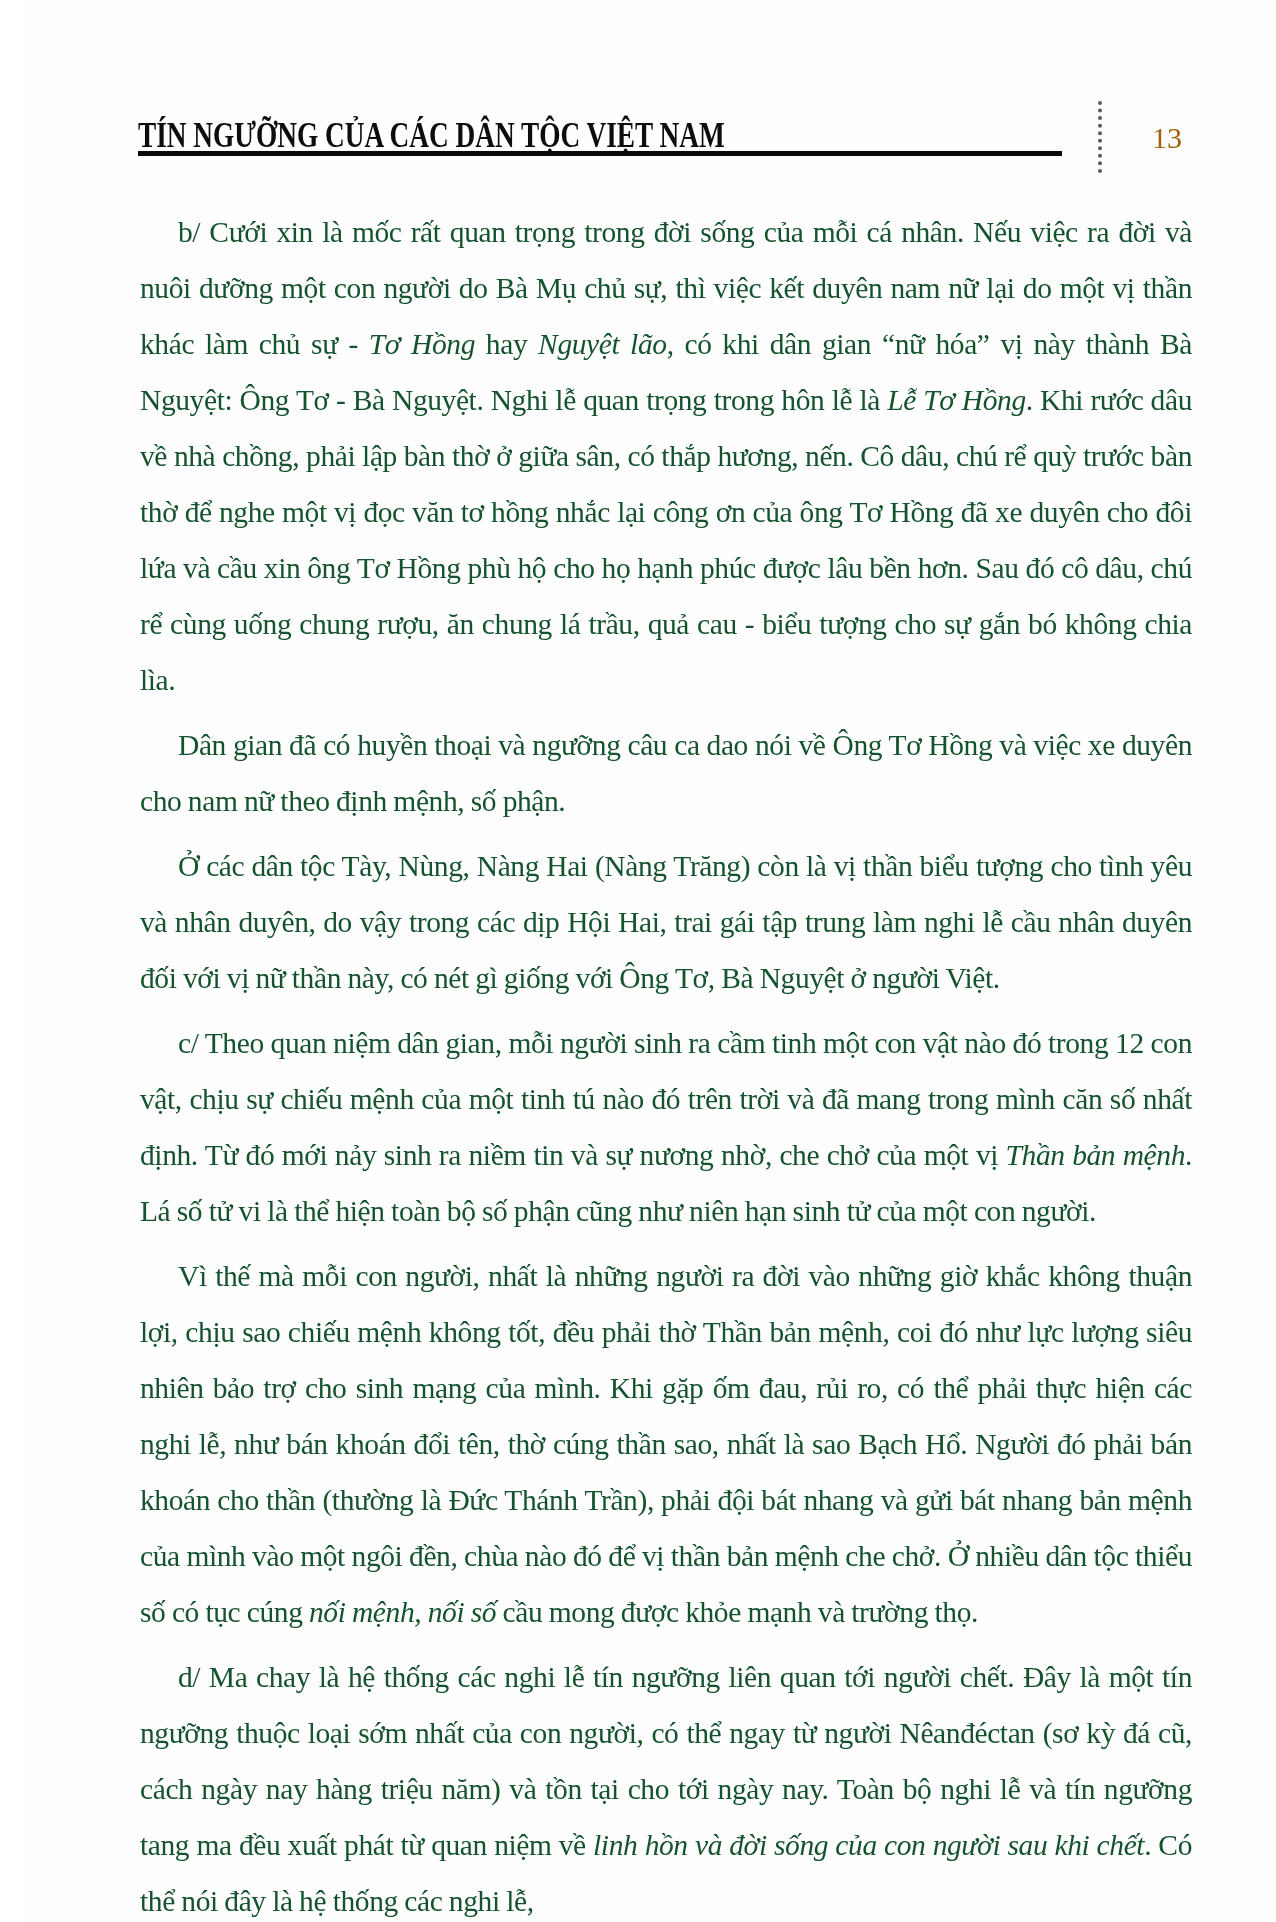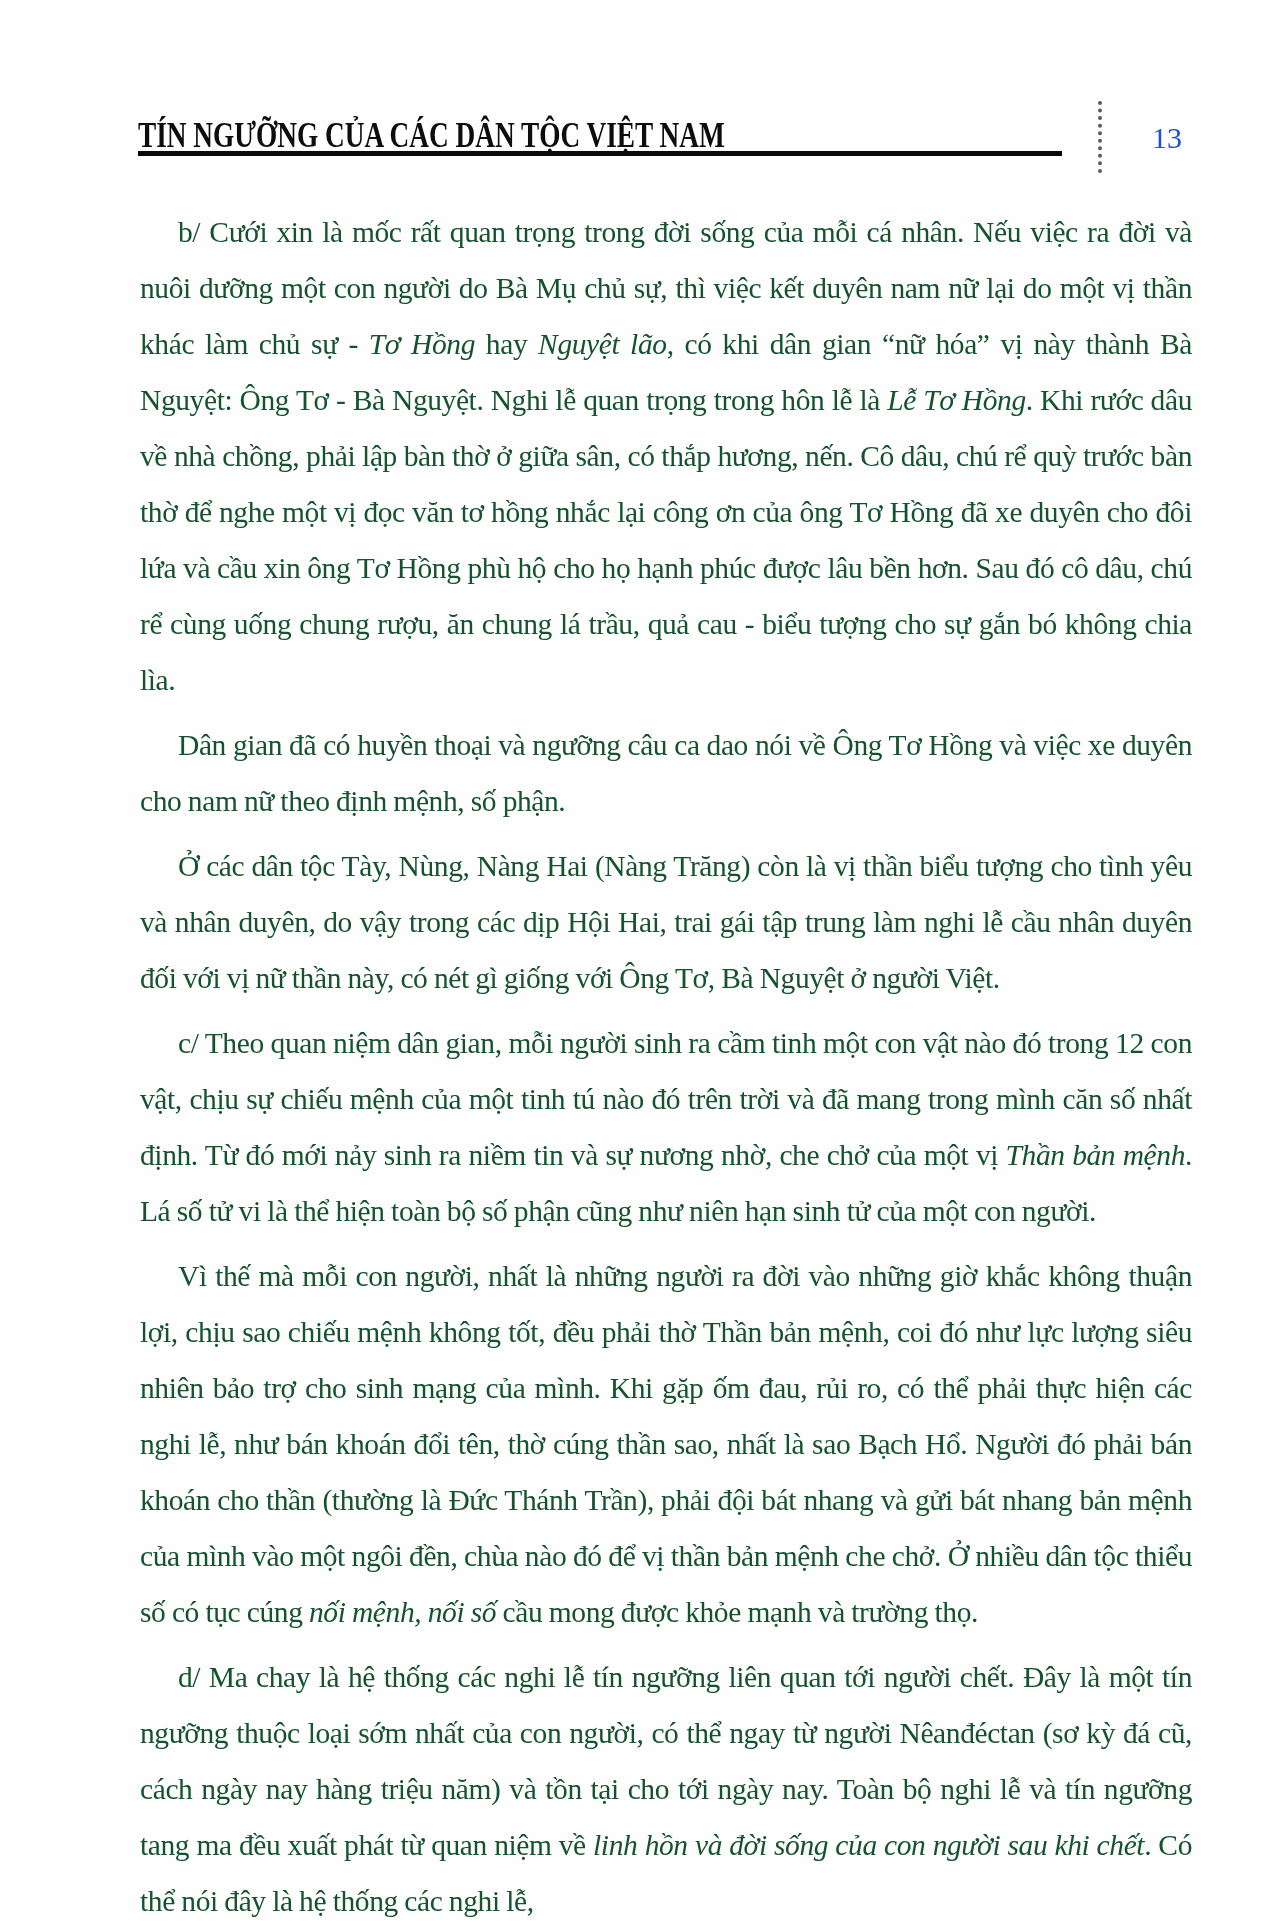--- a/index.html
+++ b/index.html
@@ -46,21 +46,21 @@
     height: 72px;
     width: 0;
     border-left: 4px dotted #5a5a5a;
   }
   .page-number {
     position: absolute;
     left: 1128px;
     top: 121px;
     font-size: 30px;
     font-weight: 400;
-    color: #1d4ed8;
+    color: #a16207;
   }
   
   .text-block {
     position: absolute;
     left: 116px;
     top: 204px;
     width: 1052px;
     font-size: 29.5px;
     line-height: 56px;
     text-align: justify;

